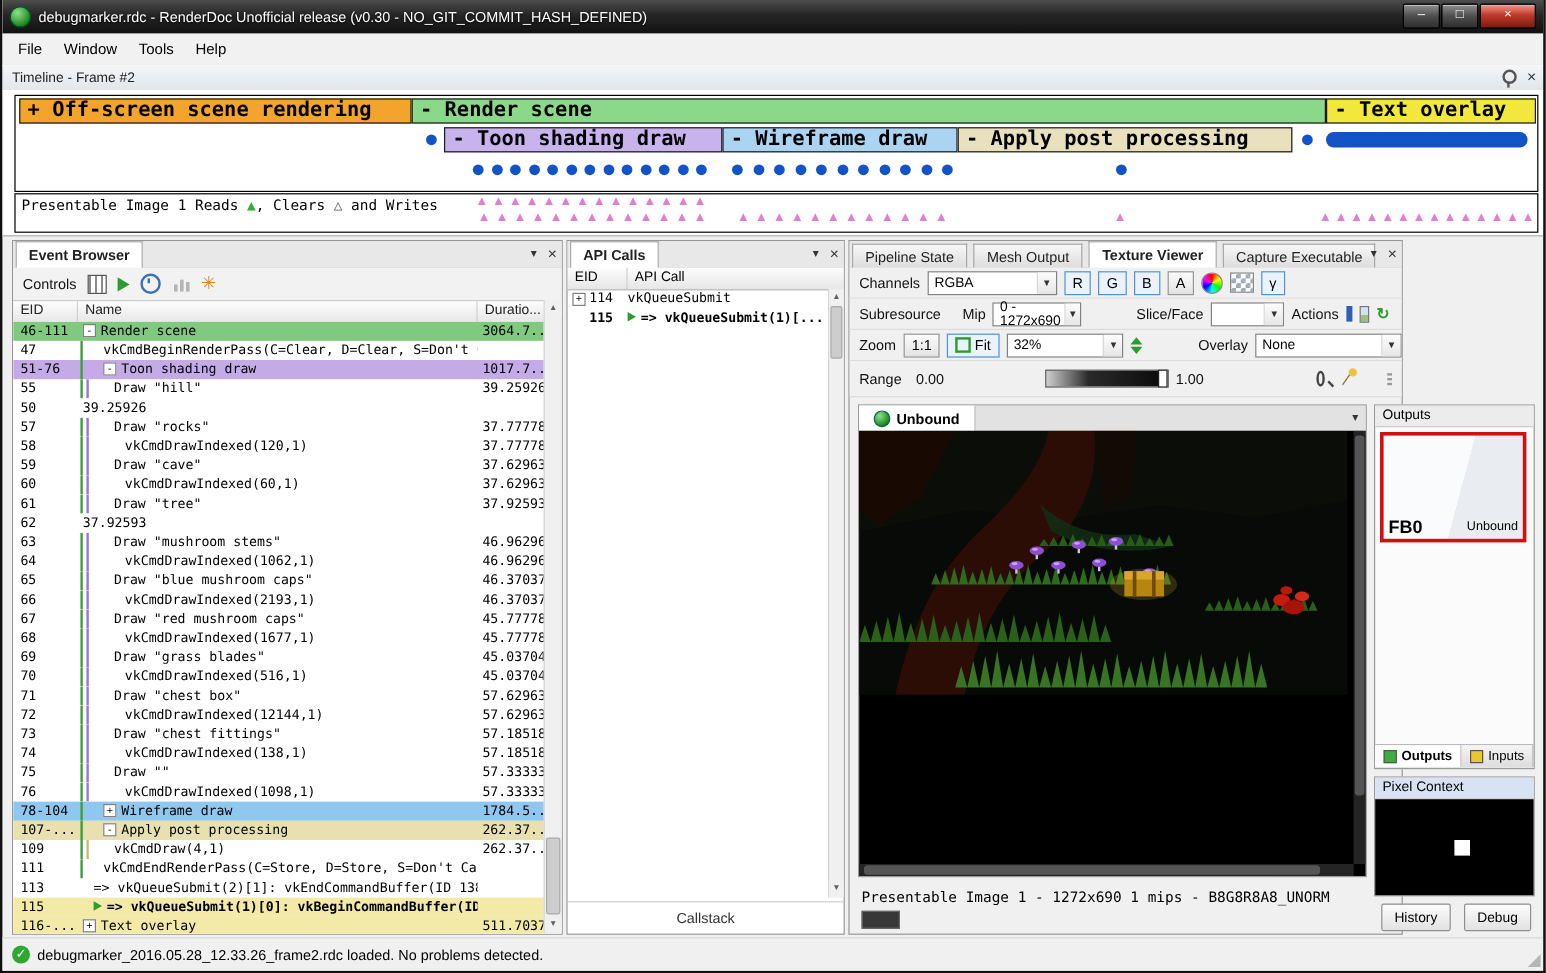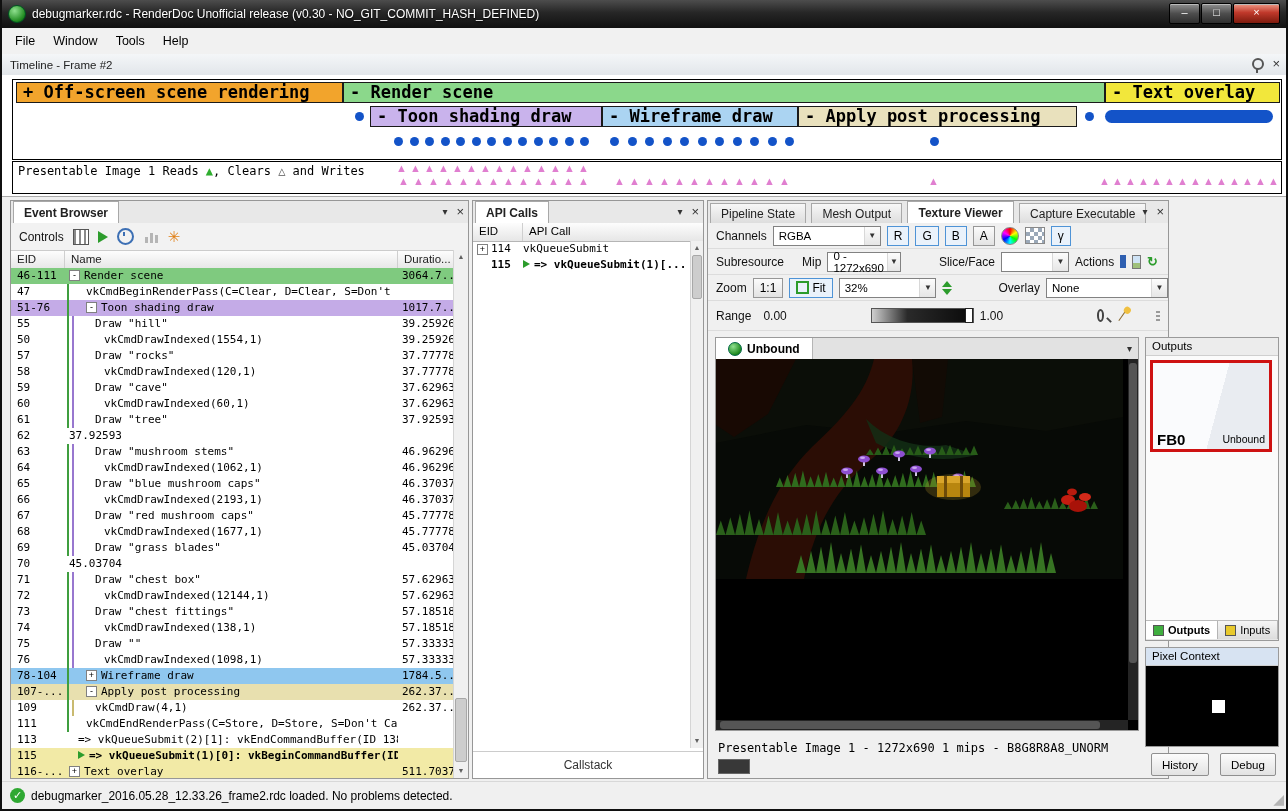--- a/index.html
+++ b/index.html
@@ -313,21 +313,20 @@
           <div class="ev-name" style="padding-left: 21px;"><span class="guide" style="left: 2px; background: rgb(63, 158, 63);"></span><span class="expander">-</span><span>Toon shading draw</span></div>
           <div class="ev-dur">1017.7...</div>
         </div>
         <div class="ev-row">
           <div class="ev-eid">55</div>
           <div class="ev-name" style="padding-left: 30px;"><span class="guide" style="left: 2px; background: rgb(63, 158, 63);"></span><span class="guide" style="left: 7px; background: rgb(152, 119, 207);"></span><span>Draw "hill"</span></div>
           <div class="ev-dur">39.25926</div>
         </div>
         <div class="ev-row">
           <div class="ev-eid">50</div>
-          <div class="ev-name" style="padding-left: 39px;"><span class="guide" style="left: 2px; background: rgb(63, 158, 63);"></span><span class="guide" style="left: 7px; background: rgb(152, 119, 207);"></span><span>vkCmdDrawIndexed(1554,1)</span></div>
           <div class="ev-dur">39.25926</div>
         </div>
         <div class="ev-row">
           <div class="ev-eid">57</div>
           <div class="ev-name" style="padding-left: 30px;"><span class="guide" style="left: 2px; background: rgb(63, 158, 63);"></span><span class="guide" style="left: 7px; background: rgb(152, 119, 207);"></span><span>Draw "rocks"</span></div>
           <div class="ev-dur">37.77778</div>
         </div>
         <div class="ev-row">
           <div class="ev-eid">58</div>
           <div class="ev-name" style="padding-left: 39px;"><span class="guide" style="left: 2px; background: rgb(63, 158, 63);"></span><span class="guide" style="left: 7px; background: rgb(152, 119, 207);"></span><span>vkCmdDrawIndexed(120,1)</span></div>
@@ -382,20 +381,21 @@
           <div class="ev-name" style="padding-left: 39px;"><span class="guide" style="left: 2px; background: rgb(63, 158, 63);"></span><span class="guide" style="left: 7px; background: rgb(152, 119, 207);"></span><span>vkCmdDrawIndexed(1677,1)</span></div>
           <div class="ev-dur">45.77778</div>
         </div>
         <div class="ev-row">
           <div class="ev-eid">69</div>
           <div class="ev-name" style="padding-left: 30px;"><span class="guide" style="left: 2px; background: rgb(63, 158, 63);"></span><span class="guide" style="left: 7px; background: rgb(152, 119, 207);"></span><span>Draw "grass blades"</span></div>
           <div class="ev-dur">45.03704</div>
         </div>
         <div class="ev-row">
           <div class="ev-eid">70</div>
+          <div class="ev-name" style="padding-left: 39px;"><span class="guide" style="left: 2px; background: rgb(63, 158, 63);"></span><span class="guide" style="left: 7px; background: rgb(152, 119, 207);"></span><span>vkCmdDrawIndexed(516,1)</span></div>
           <div class="ev-dur">45.03704</div>
         </div>
         <div class="ev-row">
           <div class="ev-eid">71</div>
           <div class="ev-name" style="padding-left: 30px;"><span class="guide" style="left: 2px; background: rgb(63, 158, 63);"></span><span class="guide" style="left: 7px; background: rgb(152, 119, 207);"></span><span>Draw "chest box"</span></div>
           <div class="ev-dur">57.62963</div>
         </div>
         <div class="ev-row">
           <div class="ev-eid">72</div>
           <div class="ev-name" style="padding-left: 39px;"><span class="guide" style="left: 2px; background: rgb(63, 158, 63);"></span><span class="guide" style="left: 7px; background: rgb(152, 119, 207);"></span><span>vkCmdDrawIndexed(12144,1)</span></div>
@@ -522,21 +522,21 @@
       <span class="tbtn on">γ</span>
     </div>
 
     <div class="tv-row" style="top:48px;">
       <span class="lbl">Subresource</span>
       <span class="lbl" style="margin-left:12px;">Mip</span>
       <span class="combo" style="width:100px;">
         <span>0 - 1272x690</span>
           <span class="arw">▼</span>
       </span>
-      <span class="lbl" style="margin-left:32px;">Slice/Face</span>
+      <span class="lbl" style="margin-left:40px;">Slice/Face</span>
       <span class="combo" style="width:140px;">
         <span></span>
           <span class="arw">▼</span>
       </span>
       <span class="lbl" style="margin-left:auto;">Actions</span>
       <span class="ic-save"></span>
       <span class="ic-img"></span>
       <span class="ic-refresh" style="margin-right:10px;">↻</span>
     </div>
 

